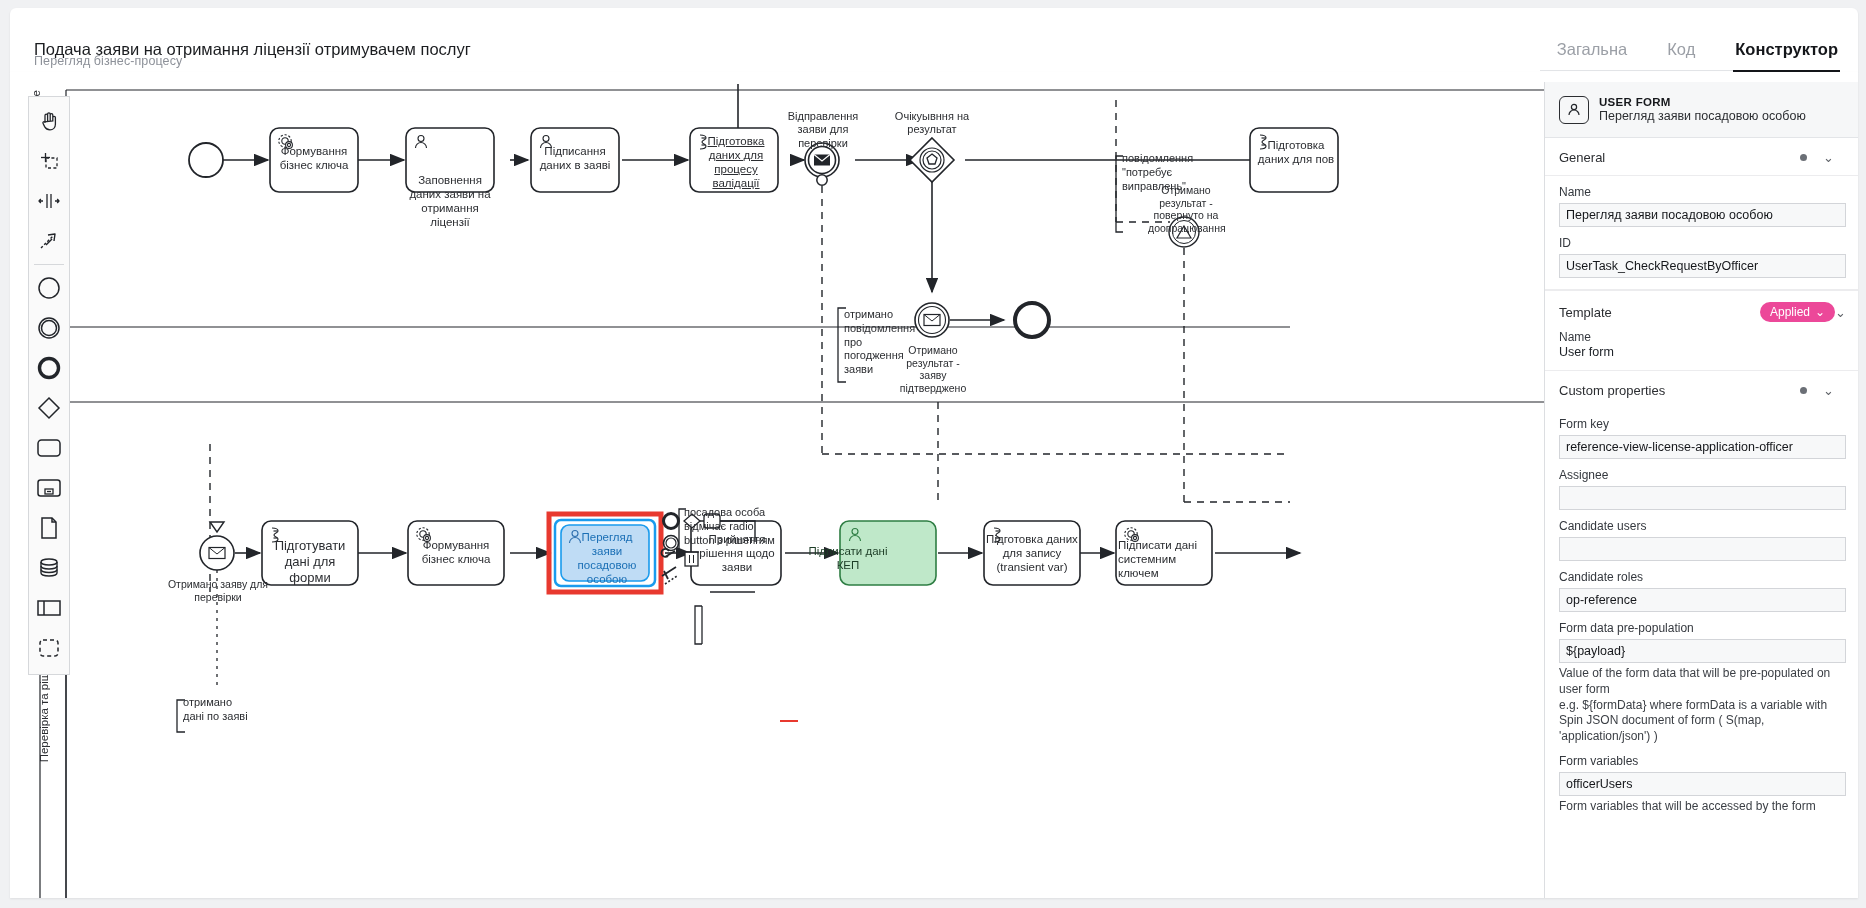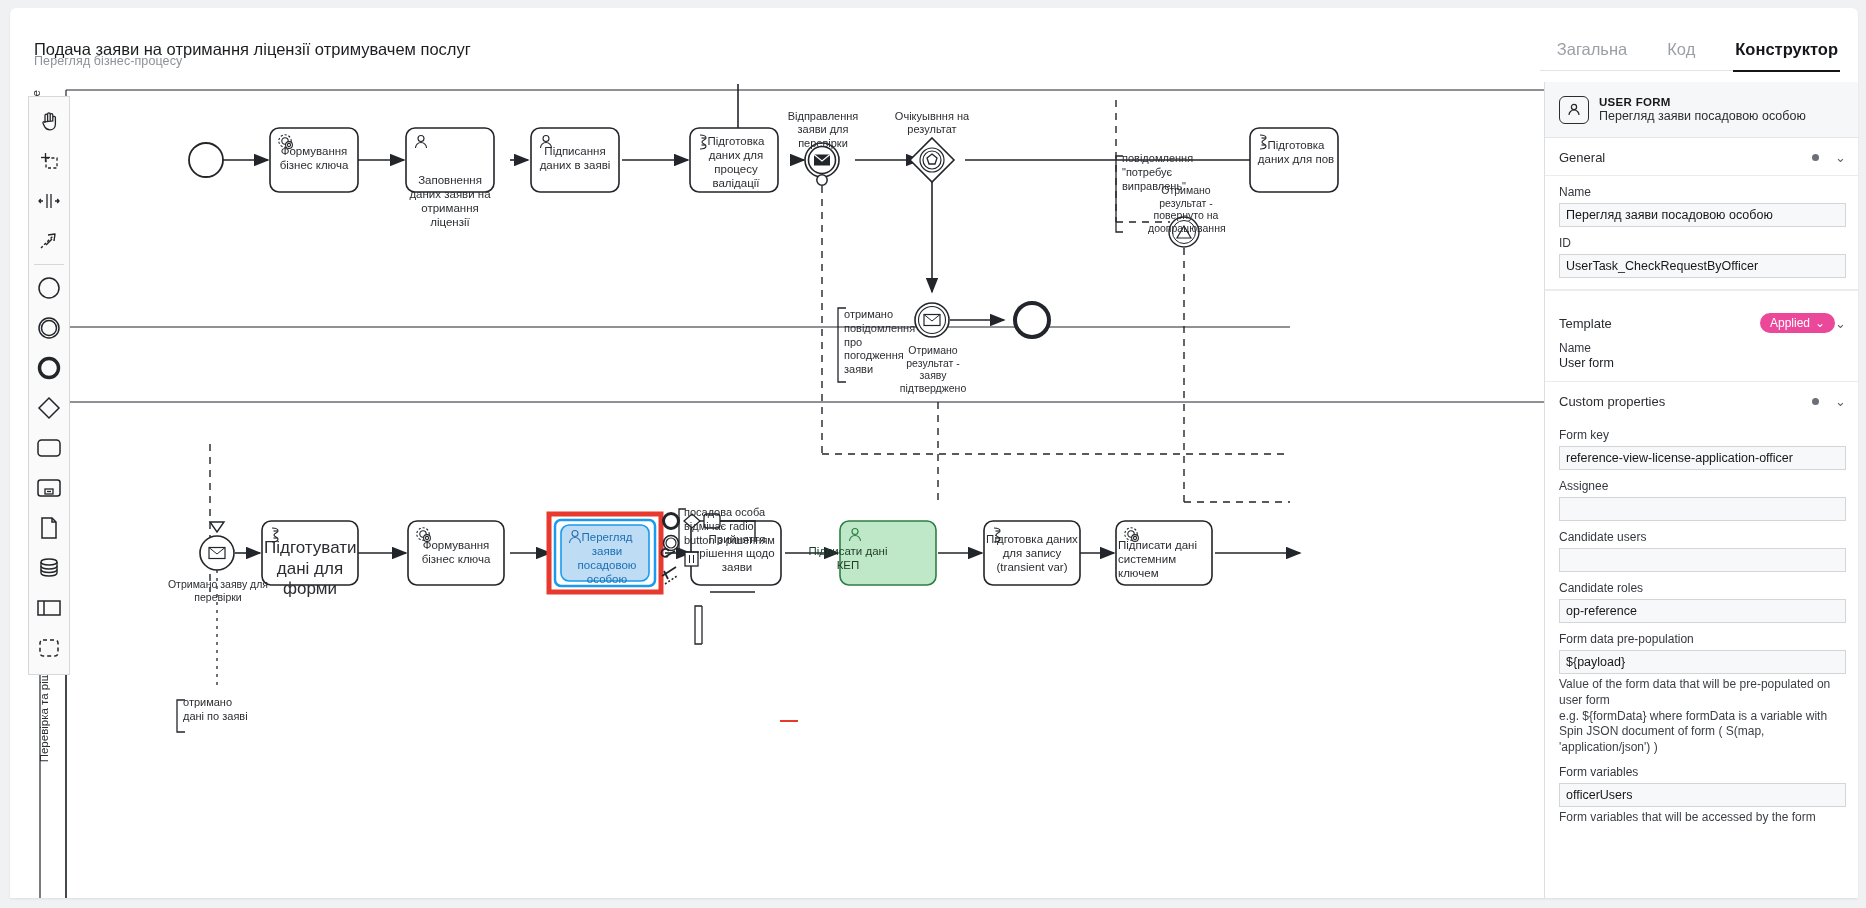--- a/index.html
+++ b/index.html
@@ -85,36 +85,36 @@
     height: 56px;
   }
   .props-head-icon {
     width: 30px; height: 28px; border: 1.6px solid #2b2d31; border-radius: 6px;
     display: flex; align-items: center; justify-content: center; flex: none;
   }
   .props-head-type { font-size: 11.5px; font-weight: bold; letter-spacing: .3px; color: #16181c; }
   .props-head-name { font-size: 12.5px; color: #2b2d31; margin-top: 1px; }
 
   .group-hdr {
-    display: flex; align-items: center; padding: 12px 12px 10px 14px;
+    display: flex; align-items: center; padding: 12px 24px 10px 14px;
     border-bottom: 1px solid #ececee;
   }
   .group-title { font-size: 13px; color: #2b2d31; flex: 1; }
   .dot { width: 7px; height: 7px; border-radius: 50%; background: #6b6f76; margin-right: 16px; }
   .chev { color: #5e6268; font-size: 13px; line-height: 1; }
   .field { padding: 0 12px 0 14px; margin-top: 9px; }
   .field label { display: block; font-size: 12px; color: #34383e; margin-bottom: 4px; }
   .field input {
     width: 100%; height: 24px; border: 1px solid #d3d5d9; background: #f7f8f9;
     font-size: 12.5px; color: #15171b; padding: 0 6px;
     font-family: "Liberation Sans", sans-serif;
   }
   .helper { font-size: 12px; color: #3b3f45; line-height: 1.32; padding: 3px 12px 0 14px; }
   .tmpl-row {
-    display: flex; align-items: center; padding: 22px 12px 8px 14px;
+    display: flex; align-items: center; padding: 11px 12px 8px 14px;
     border-top: 1px solid #ececee;
   }
   .badge {
     background: #ec4899; color: #fff; border-radius: 11px; padding: 3px 10px;
     font-size: 12px; display: flex; align-items: center; gap: 5px; 
   }
   .static-row { padding: 0 12px 0 14px; }
   .static-row .k { font-size: 12px; color: #34383e; }
   .static-row .v { font-size: 12.5px; color: #20242a; margin-top: 1px; }
   .divider { height: 1px; background: #ececee; margin-top: 11px; }
@@ -343,35 +343,35 @@
         <path d="M710,449 L745,449 L745,470" fill="none" stroke="#22252a" stroke-width="1.4"></path>
         <path d="M700,520 L745,520" fill="none" stroke="#22252a" stroke-width="1.4"></path>
       </g>
     </svg>
 
     <div style="position:absolute;left:0;top:0;width:1848px;height:826px;pointer-events:none;">
 
       <div style="position:absolute;left:260px;top:72px;width:88px;text-align:center;font-size:11.5px;line-height:1.22;color:#2b2d31;">Формування бізнес ключа</div>
       <div style="position:absolute;left:396px;top:62px;width:88px;text-align:center;font-size:11.5px;line-height:1.22;color:#2b2d31;margin-top:39px;">Заповнення даних заяви на отримання ліцензії</div>
       <div style="position:absolute;left:521px;top:72px;width:88px;text-align:center;font-size:11.5px;line-height:1.22;color:#2b2d31;">Підписання даних в заяві</div>
-      <div style="position:absolute;left:683px;top:62px;width:86px;text-align:center;font-size:11.5px;line-height:1.22;color:#2b2d31;">Підготовка даних для процесу валідації</div>
+      <div style="position:absolute;left:683px;top:62px;width:86px;text-align:center;font-size:11.5px;line-height:1.22;color:#2b2d31;text-decoration:underline;">Підготовка даних для процесу валідації</div>
       <div style="position:absolute;left:1243px;top:66px;width:86px;text-align:center;font-size:11.5px;line-height:1.22;color:#2b2d31;">Підготовка даних для пов</div>
 
       <div style="position:absolute;left:770px;top:38px;width:86px;text-align:center;font-size:11px;line-height:1.22;color:#2b2d31;">Відправлення заяви для перевірки</div>
       <div style="position:absolute;left:874px;top:38px;width:96px;text-align:center;font-size:11px;line-height:1.22;color:#2b2d31;">Очікуывння на результат</div>
       <div style="position:absolute;left:886px;top:272px;width:74px;text-align:center;font-size:10.5px;line-height:1.2;color:#2b2d31;">Отримано результат - заяву підтверджено</div>
       <div style="position:absolute;left:1138px;top:112px;width:76px;text-align:center;font-size:10.5px;line-height:1.2;color:#2b2d31;">Отримано результат - повернуто на доопрацювання</div>
       <div style="position:absolute;left:155px;top:506px;width:106px;text-align:center;font-size:10.5px;line-height:1.2;color:#2b2d31;">Отримано заяву для перевірки</div>
 
       <div style="position:absolute;left:834px;top:236px;width:72px;font-size:11px;line-height:1.25;color:#2b2d31;">отримано повідомлення про погодження заяви</div>
       <div style="position:absolute;left:1112px;top:80px;width:90px;font-size:11px;line-height:1.25;color:#2b2d31;">повідомлення "потребує виправлень"</div>
       <div style="position:absolute;left:173px;top:624px;width:70px;font-size:11px;line-height:1.25;color:#2b2d31;">отримано дані по заяві</div>
       <div style="position:absolute;left:674px;top:434px;width:92px;font-size:11px;line-height:1.25;color:#2b2d31;">посадова особа відмічає radio button з рішенням</div>
 
-      <div style="position:absolute;left:254px;top:466px;width:92px;text-align:center;font-size:17px;line-height:1.22;color:#2b2d31;">Підготувати дані для форми</div>
+      <div style="position:absolute;left:254px;top:466px;width:92px;text-align:center;font-size:13px;line-height:1.22;color:#2b2d31;">Підготувати дані для форми</div>
       <div style="position:absolute;left:400px;top:466px;width:92px;text-align:center;font-size:11.5px;line-height:1.22;color:#2b2d31;">Формування бізнес ключа</div>
       <div style="position:absolute;left:556px;top:458px;width:82px;text-align:center;font-size:11.5px;line-height:1.22;color:#1a6fb5;">Перегляд заяви посадовою особою</div>
       <div style="position:absolute;left:684px;top:460px;width:86px;text-align:center;font-size:11.5px;line-height:1.22;color:#2b2d31;">Прийняття рішення щодо заяви</div>
       <div style="position:absolute;left:792px;top:472px;width:92px;text-align:center;font-size:11.5px;line-height:1.22;color:#15402| ;color:#1c3d26;">Підписати дані КЕП</div>
       <div style="position:absolute;left:976px;top:460px;width:92px;text-align:center;font-size:11.5px;line-height:1.22;color:#2b2d31;">Підготовка даних для запису (transient var)</div>
       <div style="position:absolute;left:1108px;top:466px;width:92px;text-align:left;font-size:11.5px;line-height:1.22;color:#2b2d31;">Підписати дані системним ключем</div>
     </div>
 
     <div class="red-mark"></div>
   </div>

